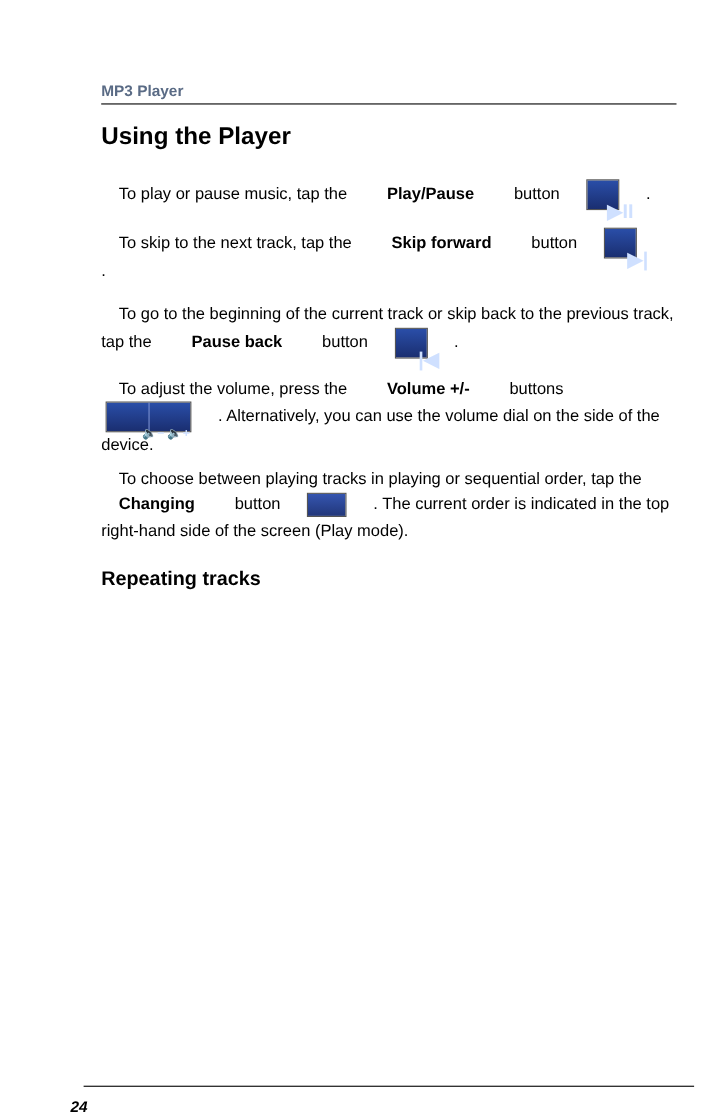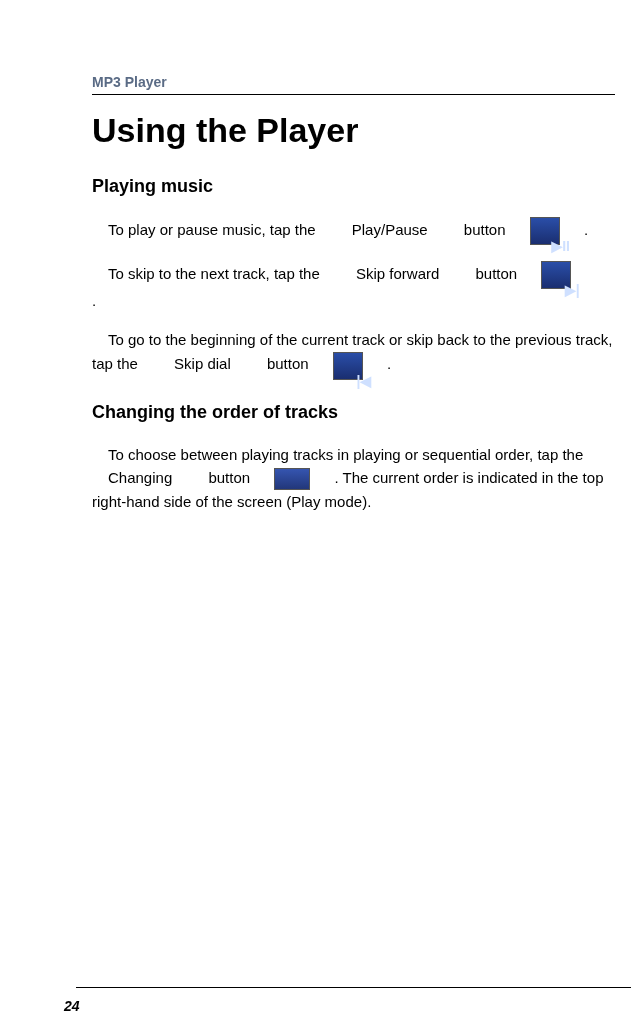--- a/index.html
+++ b/index.html
@@ -16,54 +16,54 @@
     }
     .header {
       color: #5a6b85;
       font-size: 14px;
       font-weight: bold;
       padding-bottom: 4px;
       border-bottom: 1px solid #000;
       margin-bottom: 10px;
     }
     h1 {
-      font-size: 34px;
+      font-size: 22px;
       font-weight: bold;
       margin-bottom: 26px;
     }
     h2 {
       font-size: 18px;
       font-weight: bold;
       margin-bottom: 20px;
       margin-top: 22px;
     }
     p {
       font-size: 15px;
       line-height: 1.55;
       margin-bottom: 6px;
     }
-    .inline-bold { font-weight: normal; text-align: center; }
+    .inline-bold { font-weight: bold; text-align: center; }
     .icon {
       display: inline-block;
       vertical-align: middle;
       border: 1px solid #555;
       background: linear-gradient(#2a4ea8, #1a2e70);
       position: relative;
       margin: 0 4px;
     }
     .icon-sq { width: 30px; height: 28px; }
     .icon-wide { width: 78px; height: 28px; }
     .icon-shuffle { width: 36px; height: 22px; background: linear-gradient(#3555b0,#22377a); }
     .icon-repeat { width: 36px; height: 28px; background: linear-gradient(#2a4ea8,#1a2e70); }
     .sym {
       position: absolute;
       top: 50%; left: 50%;
       transform: translate(-50%,-50%);
       color: #cfe0ff;
-      font-size: 14px;
+      font-size: 18px;
       font-weight: bold;
       white-space: nowrap;
     }
     .vol-split::before {
       content:"";
       position:absolute; left:50%; top:0; bottom:0;
       width:1px; background:#7a8fd0;
     }
     .footer-line {
       position: absolute;
@@ -82,39 +82,41 @@
     .tight { margin-top: 8px; }
   </style>
 </head>
 <body>
 
 <div class="page">
   <div class="header">MP3 Player</div>
 
   <h1>Using the Player</h1>
 
-  <h2>Playing music</h2>
 
   <p>
     <span>To play or pause music, tap the </span><span class="inline-bold">Play/Pause</span><span> button  </span><span class="icon icon-sq"><span class="sym">▶II</span></span><span> .</span>
   </p>
 
   <p>
     <span>To skip to the next track, tap the </span><span class="inline-bold">Skip forward</span><span> button  </span><span class="icon icon-sq"><span class="sym">▶|</span></span><span> .</span>
   </p>
 
   <p>
-    <span>To go to the beginning of the current track or skip back to the previous track, tap the </span><span class="inline-bold">Skip dial</span><span> button  </span><span class="icon icon-sq"><span class="sym">|◀</span></span><span> .</span>
+    <span>To go to the beginning of the current track or skip back to the previous track, tap the </span><span class="inline-bold">Pause back</span><span> button  </span><span class="icon icon-sq"><span class="sym">|◀</span></span><span> .</span>
   </p>
 
 
+  <p>
+    <span>To adjust the volume, press the </span><span class="inline-bold">Volume +/-</span><span> buttons  </span><span class="icon icon-wide vol-split"><span class="sym" style="font-size:11px;">🔈− 🔈+</span></span><span> . Alternatively, you can use the volume dial on the side of the device.</span>
+  </p>
 
-  <h2>Changing the order of tracks</h2>
 
   <p class="tight">
     <span>To choose between playing tracks in playing or sequential order, tap the </span><span class="inline-bold">Changing</span><span> button </span><span class="icon icon-shuffle"><span class="sym"></span></span><span> . The current order is indicated in the top right-hand side of the screen (Play mode).</span>
   </p>
 
+  <h2>Repeating tracks</h2>
 
 </div>
 
 <div class="footer-line"></div>
 <div class="page-num">24</div>
 
 </body></html>

